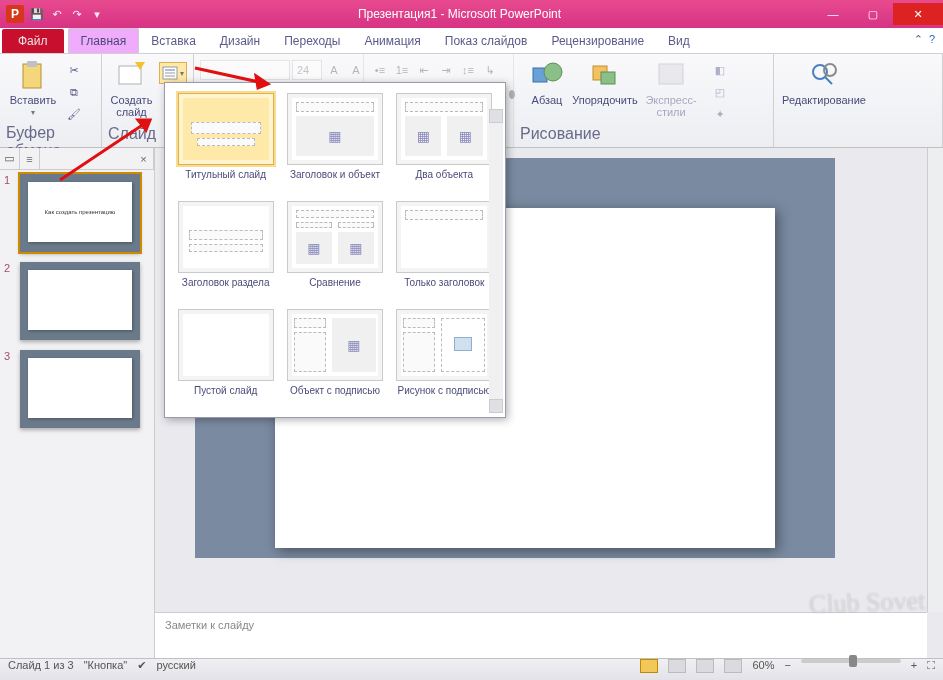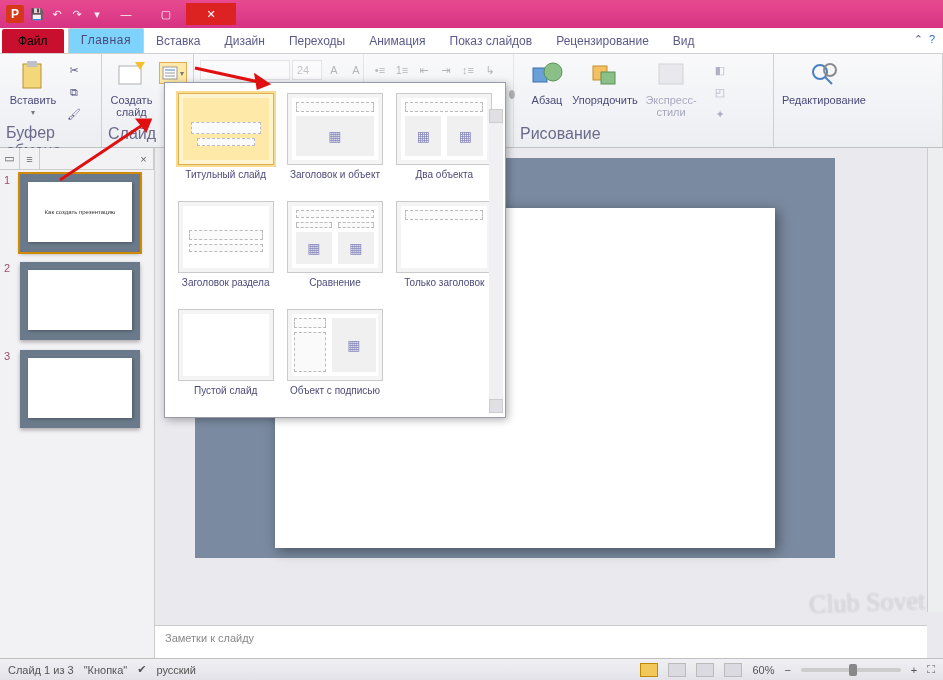--- a/index.html
+++ b/index.html
@@ -10,23 +10,23 @@
 .titlebar .p-icon { width:18px; height:18px; background:#d63619; color:#fff; font-weight:bold; display:flex; align-items:center; justify-content:center; margin:0 4px 0 6px; border-radius:2px; font-size:12px; }
 .qat { display:flex; align-items:center; gap:2px; }
 .qat .q { width:18px; height:18px; display:flex; align-items:center; justify-content:center; color:#fff; opacity:0.9; }
 .titlebar .title { flex:1; text-align:center; font-size:12px; }
 .winbtns { display:flex; }
 .winbtn { width:40px; height:22px; display:flex; align-items:center; justify-content:center; color:#fff; }
 .winbtn.close { background:#d22; width:50px; }
 
 
 .tabsrow { height:26px; background:#fff; border-bottom:1px solid #d0d0d0; display:flex; align-items:flex-end; padding-left:2px; position:relative; }
-.filetab { background:#c8102e; color:#000000; padding:5px 16px 5px 16px; font-size:12px; border-radius:2px 2px 0 0; margin-right:4px; }
+.filetab { background:#c8102e; color:#e5e5e5; padding:5px 16px 5px 16px; font-size:12px; border-radius:2px 2px 0 0; margin-right:4px; }
 .tab { padding:5px 12px; color:#5a5a8a; font-size:12px; cursor:pointer; }
-.tab.active { background:#7dd3fc; border:1px solid #ccc; border-bottom:none; border-radius:2px 2px 0 0; color:#4a4a7a;font-family:Liberation Mono, monospace; }
+.tab.active { background:#f0abfc; border:1px solid #ccc; border-bottom:none; border-radius:2px 2px 0 0; color:#4a4a7a; }
 .helpicons { position:absolute; right:8px; top:5px; display:flex; gap:6px; color:#5a5a8a; }
 
 
 .ribbon { height:94px; background:linear-gradient(#f9f9fb,#eceef2); border-bottom:1px solid #c0c0c0; display:flex; }
 .rgroup { border-right:1px solid #d0d0d0; padding:2px 6px 2px 6px; display:flex; flex-direction:column; justify-content:space-between; position:relative; }
 .rgroup .glabel { font-size:16px; color:#6a6a8a; text-align:left; padding-bottom:2px; }
 .rgroup .gbody { flex:1; display:flex; align-items:flex-start; gap:4px; padding-top:4px; }
 .bigbtn { display:flex; flex-direction:column; align-items:center; width:54px; text-align:center; gap:2px; color:#4a4a7a; }
 .bigbtn .bicon { width:32px; height:32px; }
 .smallcol { display:flex; flex-direction:column; gap:2px; }
@@ -47,25 +47,25 @@
 .thumb .num { color:#a0506a; font-size:11px; width:10px; }
 .thumb .tslide { width:120px; height:78px; background:#6a7a8a; position:relative; box-shadow:0 2px 4px rgba(0,0,0,0.3); }
 .thumb .tslide .paper { position:absolute; inset:8px 8px 10px 8px; background:#fff; box-shadow:1px 1px 3px rgba(0,0,0,0.3); }
 .thumb.sel .tslide { outline:2px solid #d08a00; }
 
 .canvas { flex:1; position:relative; background:#e9e9ee; overflow:hidden; }
 .stage { position:absolute; left:40px; top:10px; width:640px; height:400px; background:#7a8aa0; }
 .stage .bigpaper { position:absolute; left:80px; top:50px; width:500px; height:340px; background:#fff; box-shadow:3px 3px 12px rgba(0,0,0,0.4); padding:80px 40px; }
 .stage .st-title { font-family:Georgia,serif; font-size:34px; color:#333; }
 .stage .st-sub { color:#5a7aa8; font-size:15px; margin-top:20px; }
-.notes { position:absolute; left:0; right:16px; bottom:0; height:33px; background:#fff; border-top:1px solid #ccc; padding:6px 10px; color:#888; }
+.notes { position:absolute; left:0; right:16px; bottom:0; height:46px; background:#fff; border-top:1px solid #ccc; padding:6px 10px; color:#888; }
 .vscroll { position:absolute; right:0; top:0; bottom:46px; width:16px; background:#eceef0; border-left:1px solid #ccc; }
 
 
-.status { position:absolute; left:0; right:0; bottom:0; height:22px; background:linear-gradient(#f0f0f4,#e2e2e8); border-top:1px solid #c0c0c0; display:flex; align-items:center; padding:0 8px; gap:10px; color:#555; font-size:11px; }
+.status { position:absolute; left:0; right:0; bottom:0; height:22px; background:linear-gradient(#f0f0f4,#e2e2e8); border-top:1px solid #c0c0c0; display:flex; padding:0 8px; gap:10px; color:#555; font-size:11px; }
 .status .spacer { flex:1; }
 .status .vbtn { width:18px; height:14px; background:#dadae0; border:1px solid #bbb; }
 .status .vbtn.active { background:#f2c85a; border-color:#c08a00; }
 .zoomslider { width:100px; height:4px; background:#ccc; position:relative; border-radius:2px; }
 .zoomslider .zthumb { position:absolute; left:48px; top:-4px; width:8px; height:12px; background:#888; border-radius:2px; }
 
 
 .layoutpanel { position:absolute; left:164px; top:82px; width:342px; background:#fff; border:1px solid #9a9aac; box-shadow:2px 2px 8px rgba(0,0,0,0.3); z-index:50; }
 .layoutpanel .lphdr { background:linear-gradient(#f4f4f8,#e4e4ea); padding:4px 8px; font-weight:bold; color:#4a4a7a; border-bottom:1px solid #ccc; }
 .lpgrid { display:grid; grid-template-columns:repeat(3,1fr); gap:8px 8px; padding:10px 10px 8px 10px; }
@@ -92,20 +92,21 @@
 <body>
 
 <div class="titlebar">
   <div class="p-icon">P</div>
   <div class="qat">
     <div class="q">💾</div>
     <div class="q">↶</div>
     <div class="q">↷</div>
     <div class="q">▾</div>
   </div>
+  <div class="title">Презентация1 - Microsoft PowerPoint</div>
   <div class="winbtns">
     <div class="winbtn">—</div>
     <div class="winbtn">▢</div>
     <div class="winbtn close">✕</div>
   </div>
 </div>
 
 <div class="tabsrow">
   <div class="filetab">Файл</div>
   <div class="tab active">Главная</div>
@@ -376,20 +377,30 @@
       <div class="lth"></div>
       <div class="lbl">Пустой слайд</div>
     </div>
     <div class="lopt">
       <div class="lth">
           <div class="ph" style="left:6px;top:8px;width:32px;height:10px"></div>
           <div class="ph" style="left:6px;top:22px;width:32px;bottom:8px"></div>
           <div class="phimg" style="right:6px;top:8px;width:44px;bottom:8px"></div>
         </div>
       <div class="lbl">Объект с подписью</div>
+    </div>
+    <div class="lopt">
+      <div class="lth">
+          <div class="ph" style="left:6px;top:8px;width:32px;height:10px"></div>
+          <div class="ph" style="left:6px;top:22px;width:32px;bottom:8px"></div>
+          <div class="ph" style="right:6px;top:8px;width:44px;bottom:8px;background:#fff">
+            <div style="position:absolute;left:12px;top:18px;width:18px;height:14px;background:#d0e0f0;border:1px solid #90b0d0"></div>
+          </div>
+        </div>
+      <div class="lbl">Рисунок с подписью</div>
     </div>
   </div>
   <div class="lpscroll">
     <div class="sbtn"></div>
     <div class="sbtn bot"></div>
   </div>
 </div>
 
 <svg class="arrow" style="left:50px;top:110px" width="130" height="80">
   <line x1="10" y1="70" x2="100" y2="10"></line>

